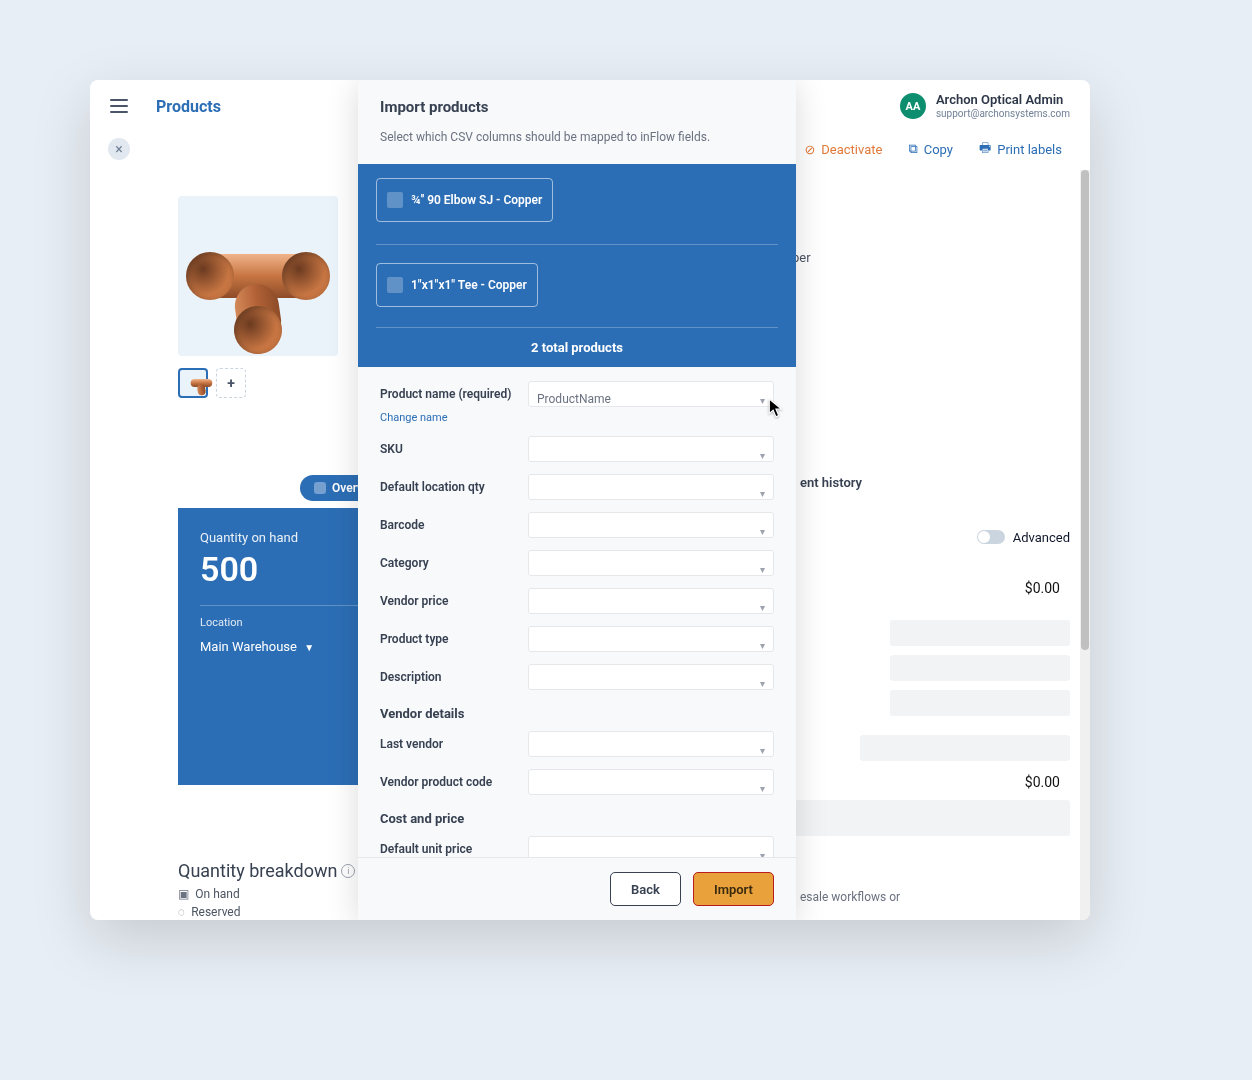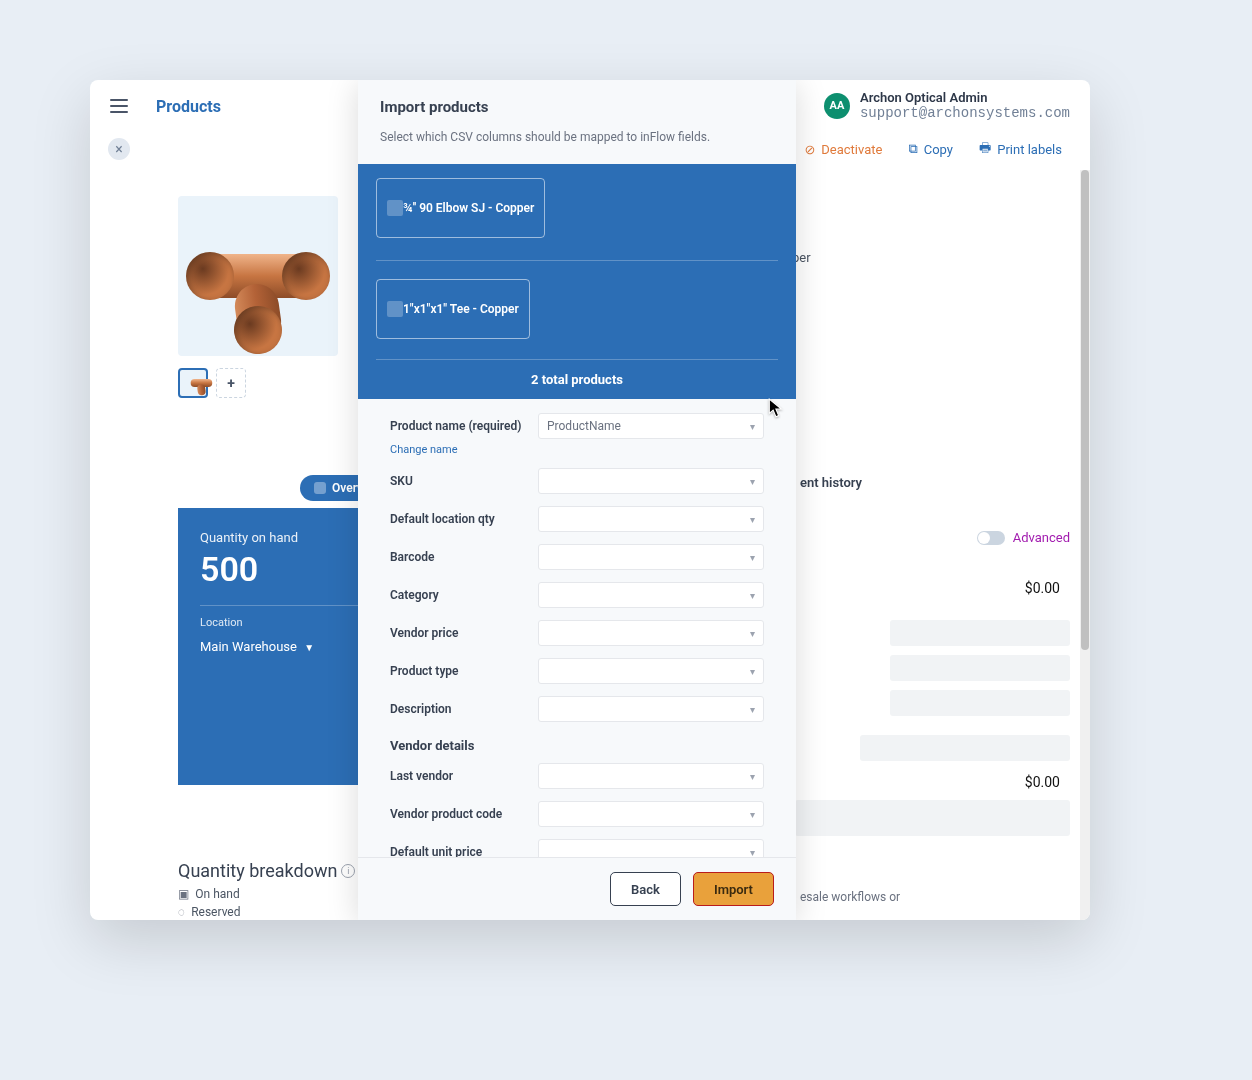--- a/index.html
+++ b/index.html
@@ -10,21 +10,21 @@
 
   .topbar { height: 52px; display: flex; align-items: center; padding: 0 20px; justify-content: space-between; }
   .topbar-left { display: flex; align-items: center; gap: 28px; }
   .hamburger { display: flex; flex-direction: column; gap: 4px; cursor: pointer; }
   .hamburger span { width: 18px; height: 2px; background: #4a5568; border-radius: 1px; }
   .page-title { color: #2c6eb5; font-weight: 700; font-size: 16px; }
   .user-area { display: flex; align-items: center; gap: 10px; }
   .avatar { width: 26px; height: 26px; border-radius: 50%; background: #0d8f6f; color: #fff; display: flex; align-items: center; justify-content: center; font-size: 11px; font-weight: 700; }
   .user-meta { display: flex; flex-direction: column; line-height: 1.2; }
   .user-name { font-size: 13px; font-weight: 600; color: #2d3748; }
-  .user-email { font-size: 14px; color: #718096; font-family: Liberation Mono, monospace; }
+  .user-email { font-size: 10px; color: #718096; }
 
   .actions-row { position: absolute; top: 58px; right: 28px; display: flex; gap: 26px; font-size: 13px; }
   .action-link { display: flex; align-items: center; gap: 6px; color: #2c6eb5; }
   .action-link.danger { color: #e07a3b; }
   .close-chip { position: absolute; left: 18px; top: 58px; width: 22px; height: 22px; border-radius: 50%; background: #e2e8f0; color: #718096; display: flex; align-items: center; justify-content: center; font-size: 14px; }
 
   .bg-content { position: absolute; left: 88px; top: 116px; width: 840px; }
   .img-box { width: 160px; height: 160px; background: #eaf3fa; border-radius: 4px; display: flex; align-items: center; justify-content: center; }
   .thumbs-row { display: flex; gap: 8px; margin-top: 12px; }
   .thumb { width: 30px; height: 30px; border-radius: 4px; display: flex; align-items: center; justify-content: center; font-size: 14px; }
@@ -44,47 +44,47 @@
 
   .qb-section { position: absolute; left: 88px; top: 780px; width: 270px; }
   .qb-title { font-size: 18px; color: #374151; display: flex; align-items: center; gap: 4px; }
   .qb-info { width: 14px; height: 14px; border-radius: 50%; border: 1px solid #9ca3af; color: #9ca3af; font-size: 9px; display: inline-flex; align-items: center; justify-content: center; }
   .qb-rows { margin-top: 6px; font-size: 12px; color: #4b5563; }
   .qb-row { display: flex; justify-content: space-between; margin-bottom: 4px; }
   .qb-row .ico { color: #6b7280; margin-right: 6px; }
 
   .right-bg { position: absolute; right: 18px; top: 170px; width: 280px; color: #4b5563; font-size: 13px; }
   .right-bg .snippet { margin-left: 0; }
-  .adv-row { position: absolute; right: 20px; top: 450px; display: flex; align-items: flex-end; gap: 8px; font-size: 13px; color: #a21caf; }
+  .adv-row { position: absolute; right: 20px; top: 450px; display: flex; align-items: flex-start; gap: 8px; font-size: 13px; color: #0f172a; }
   .switch { width: 28px; height: 14px; border-radius: 8px; background: #cbd5e0; position: relative; }
   .switch::after { content: ''; position: absolute; left: 1px; top: 1px; width: 12px; height: 12px; border-radius: 50%; background: #fff; }
 
   .price1 { position: absolute; right: 30px; top: 500px; font-size: 14px; color: #111; }
   .price2 { position: absolute; right: 30px; top: 694px; font-size: 14px; color: #111; }
   .ghost-box { position: absolute; right: 20px; width: 180px; height: 26px; background: #f1f3f5; border-radius: 3px; }
 
   .movhist { position: absolute; left: 710px; top: 395px; font-size: 13px; font-weight: 600; color: #374151; }
   .wholesale { position: absolute; left: 710px; top: 810px; font-size: 12px; color: #6b7280; }
 
   
   .modal-backdrop { position: absolute; inset: 0; }
   .modal { position: absolute; left: 268px; top: 0; width: 438px; height: 840px; background: #f7f9fb; box-shadow: 0 4px 30px rgba(0,0,0,0.15); display: flex; flex-direction: column; }
   .modal-header { padding: 18px 22px 6px; }
   .modal-title { font-size: 15px; font-weight: 700; color: #374151; }
   .modal-sub { font-size: 12px; color: #6b7280; margin-top: 14px; }
   .preview-band { background: #2c6eb5; margin-top: 14px; padding: 14px 18px 0; }
-  .preview-chip { display: inline-flex; align-items: center; border: 1px solid rgba(255,255,255,0.55); border-radius: 4px; padding: 21px 10px; color: #fff; font-size: 12px; font-weight: 600; }
+  .preview-chip { display: inline-flex; align-items: center; gap: 8px; border: 1px solid rgba(255,255,255,0.55); border-radius: 4px; padding: 13px 10px; color: #fff; font-size: 12px; font-weight: 600; }
   .preview-chip .doc { width: 16px; height: 16px; background: rgba(255,255,255,0.25); border-radius: 2px; display:inline-block; }
   .band-divider { border-top: 1px solid rgba(255,255,255,0.25); margin-top: 22px; }
   .total-row { text-align: center; color: #fff; font-size: 13px; font-weight: 700; padding: 12px 0; }
 
-  .map-body { padding: 14px 32px 0; flex: 1; overflow: hidden; }
+  .map-body { padding: 14px 22px 0; flex: 1; overflow: hidden; }
   .field-row { display: flex; align-items: center; margin-bottom: 12px; font-size: 12px; }
   .field-label { width: 148px; color: #374151; font-weight: 600; }
-  .field-select { flex: 1; height: 26px; background: #fff; border: 1px solid #e5e7eb; border-radius: 3px; display: flex; align-items: center; justify-content: space-between; padding: 0 8px; color: #6b7280; font-size: 12px; }
+  .field-select { flex: 1; height: 26px; background: #fff; border: 1px solid #e5e7eb; border-radius: 3px; display: flex; align-items: flex-end; justify-content: space-between; padding: 0 8px; color: #6b7280; font-size: 12px; }
   .field-select .chev { color: #9ca3af; font-size: 10px; }
   .change-name { font-size: 11px; color: #2c6eb5; margin-top: -8px; margin-bottom: 12px; }
   .section-h { font-size: 13px; font-weight: 700; color: #374151; margin: 16px 0 10px; }
 
   .footer { border-top: 1px solid #e5e7eb; padding: 14px 22px; display: flex; justify-content: flex-end; gap: 12px; background: #f7f9fb; }
   .btn { height: 34px; padding: 0 20px; border-radius: 5px; font-size: 13px; font-weight: 600; display: flex; align-items: center; }
   .btn-back { background: #fff; border: 1.5px solid #374151; color: #374151; }
   .btn-import { background: #e9a13b; border: 1px solid #b91c1c; color: #3a2a0f; }
 
   .cursor { position: absolute; left: 678px; top: 318px; pointer-events: none; }
@@ -311,20 +311,21 @@
             </div>
         </div>
         <div class="field-row">
           <div class="field-label">Vendor product code</div>
           <div class="field-select">
               <span></span>
               <span class="chev">▾</span>
             </div>
         </div>
 
+        <div class="section-h">Cost and price</div>
         <div class="field-row">
           <div class="field-label">Default unit price</div>
           <div class="field-select">
               <span></span>
               <span class="chev">▾</span>
             </div>
         </div>
         <div class="field-row" style="opacity:0.4;">
           <div class="field-label">Default markup</div>
           <div class="field-select">

